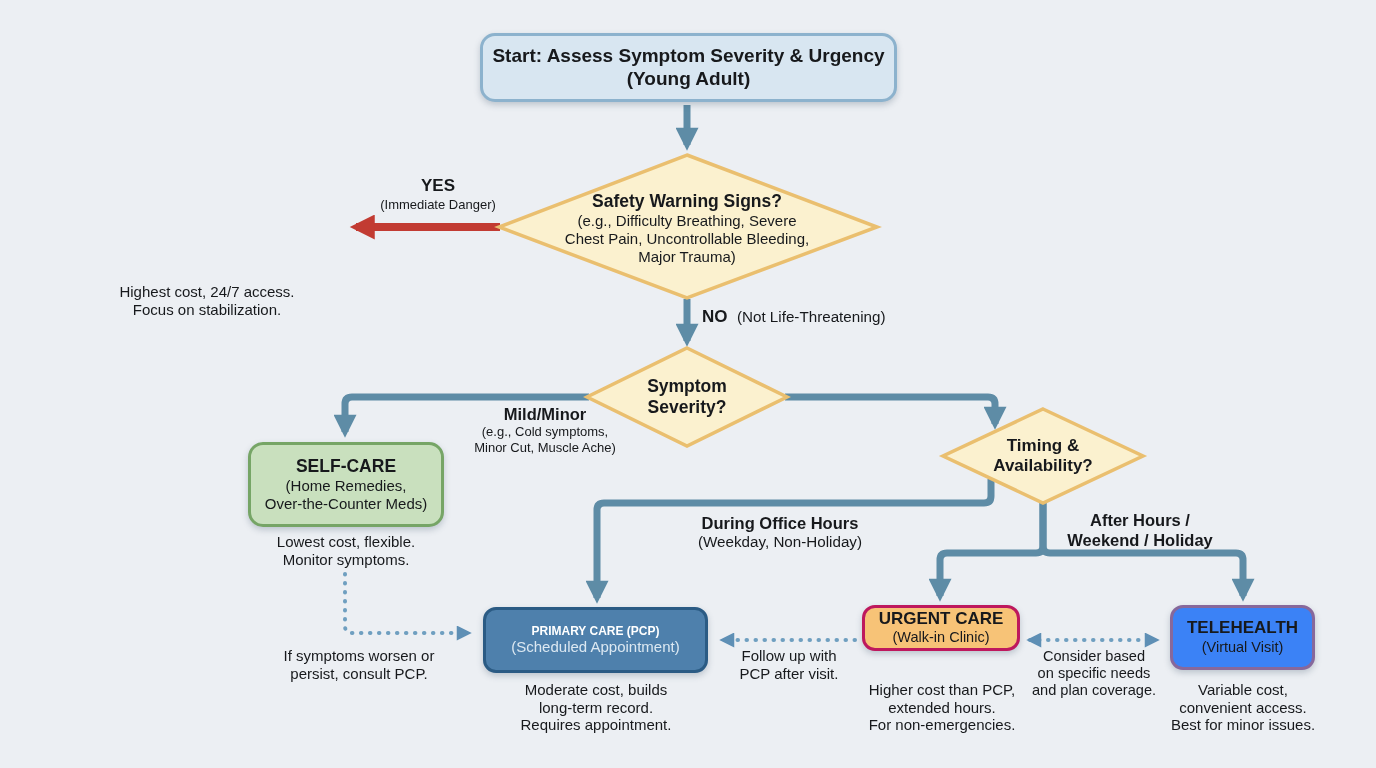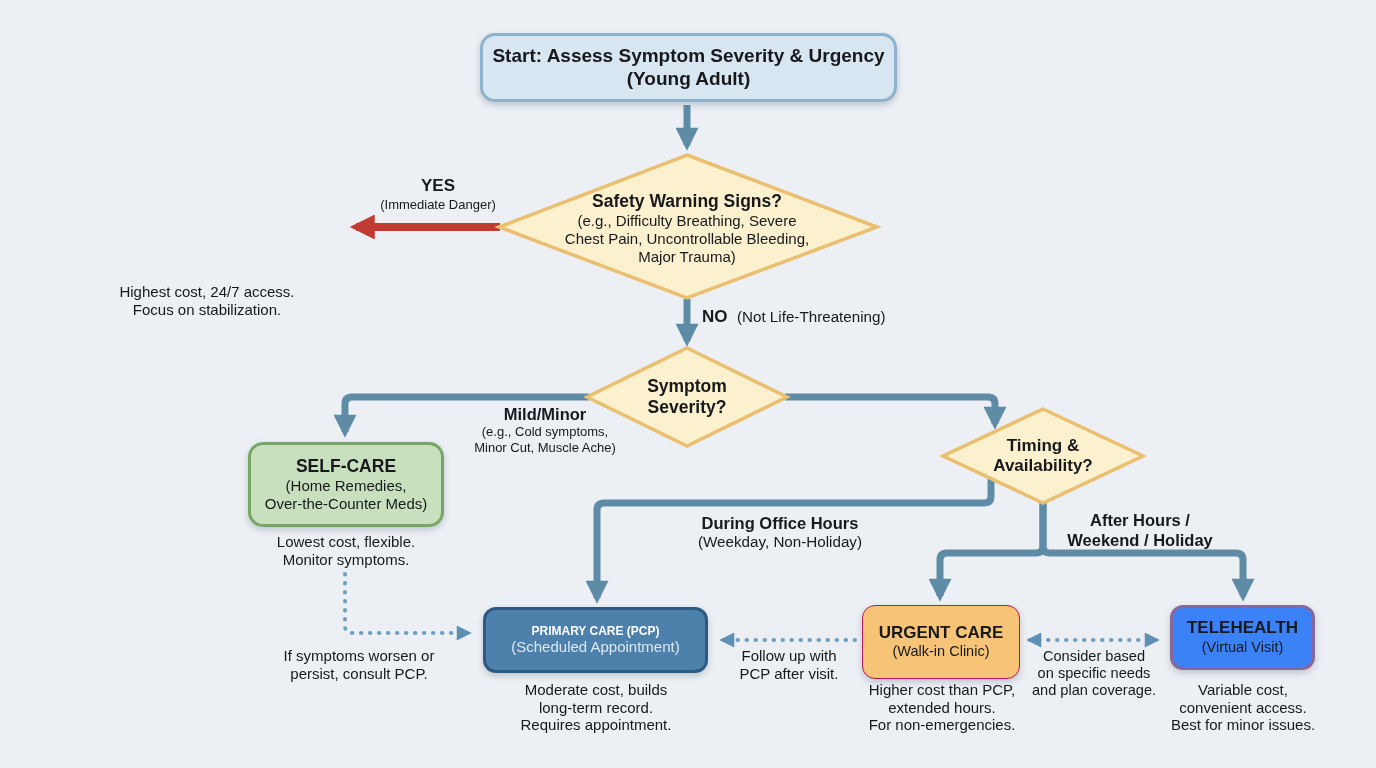--- a/index.html
+++ b/index.html
@@ -25,21 +25,21 @@
   #node-start .t,#node-start .s{font-weight:bold;font-size:19px;}
   #node-er{left:72px;top:188px;width:270px;height:84px;background:#d4493e;border:3px solid #a3332a;color:#fff;}
   #node-er .t{font-size:17.5px;}
   #node-er .s{font-size:15.5px;color:#f6e2df;}
   #node-selfcare{left:248px;top:442px;width:196px;height:85px;background:#c9e0be;border:3px solid #76a566;}
   #node-selfcare .t{font-size:17.5px;}
   #node-selfcare .s{font-size:15px;}
   #node-pcp{left:483px;top:607px;width:225px;height:66px;background:#4e80ac;border:3px solid #2b5b84;color:#fff;border-radius:13px;}
   #node-pcp .t{font-size:12px;}
   #node-pcp .s{font-size:15px;color:#dce8f2;}
-  #node-urgent{left:862px;top:605px;width:158px;height:74px;background:#f7c377;border:1px solid #be185d;border-radius:13px;}
+  #node-urgent{left:862px;top:605px;width:158px;height:46px;background:#f7c377;border:3px solid #be185d;border-radius:13px;}
   #node-urgent .t{font-size:17px;}
   #node-urgent .s{font-size:14.5px;}
   #node-tele{left:1170px;top:605px;width:145px;height:65px;background:#3b82f6;border:3px solid #87689b;border-radius:13px;}
   #node-tele .t{font-size:17px;}
   #node-tele .s{font-size:14.5px;}
 
   .dtext{
     position:absolute;z-index:3;display:flex;flex-direction:column;
     justify-content:center;align-items:center;text-align:center;
   }

